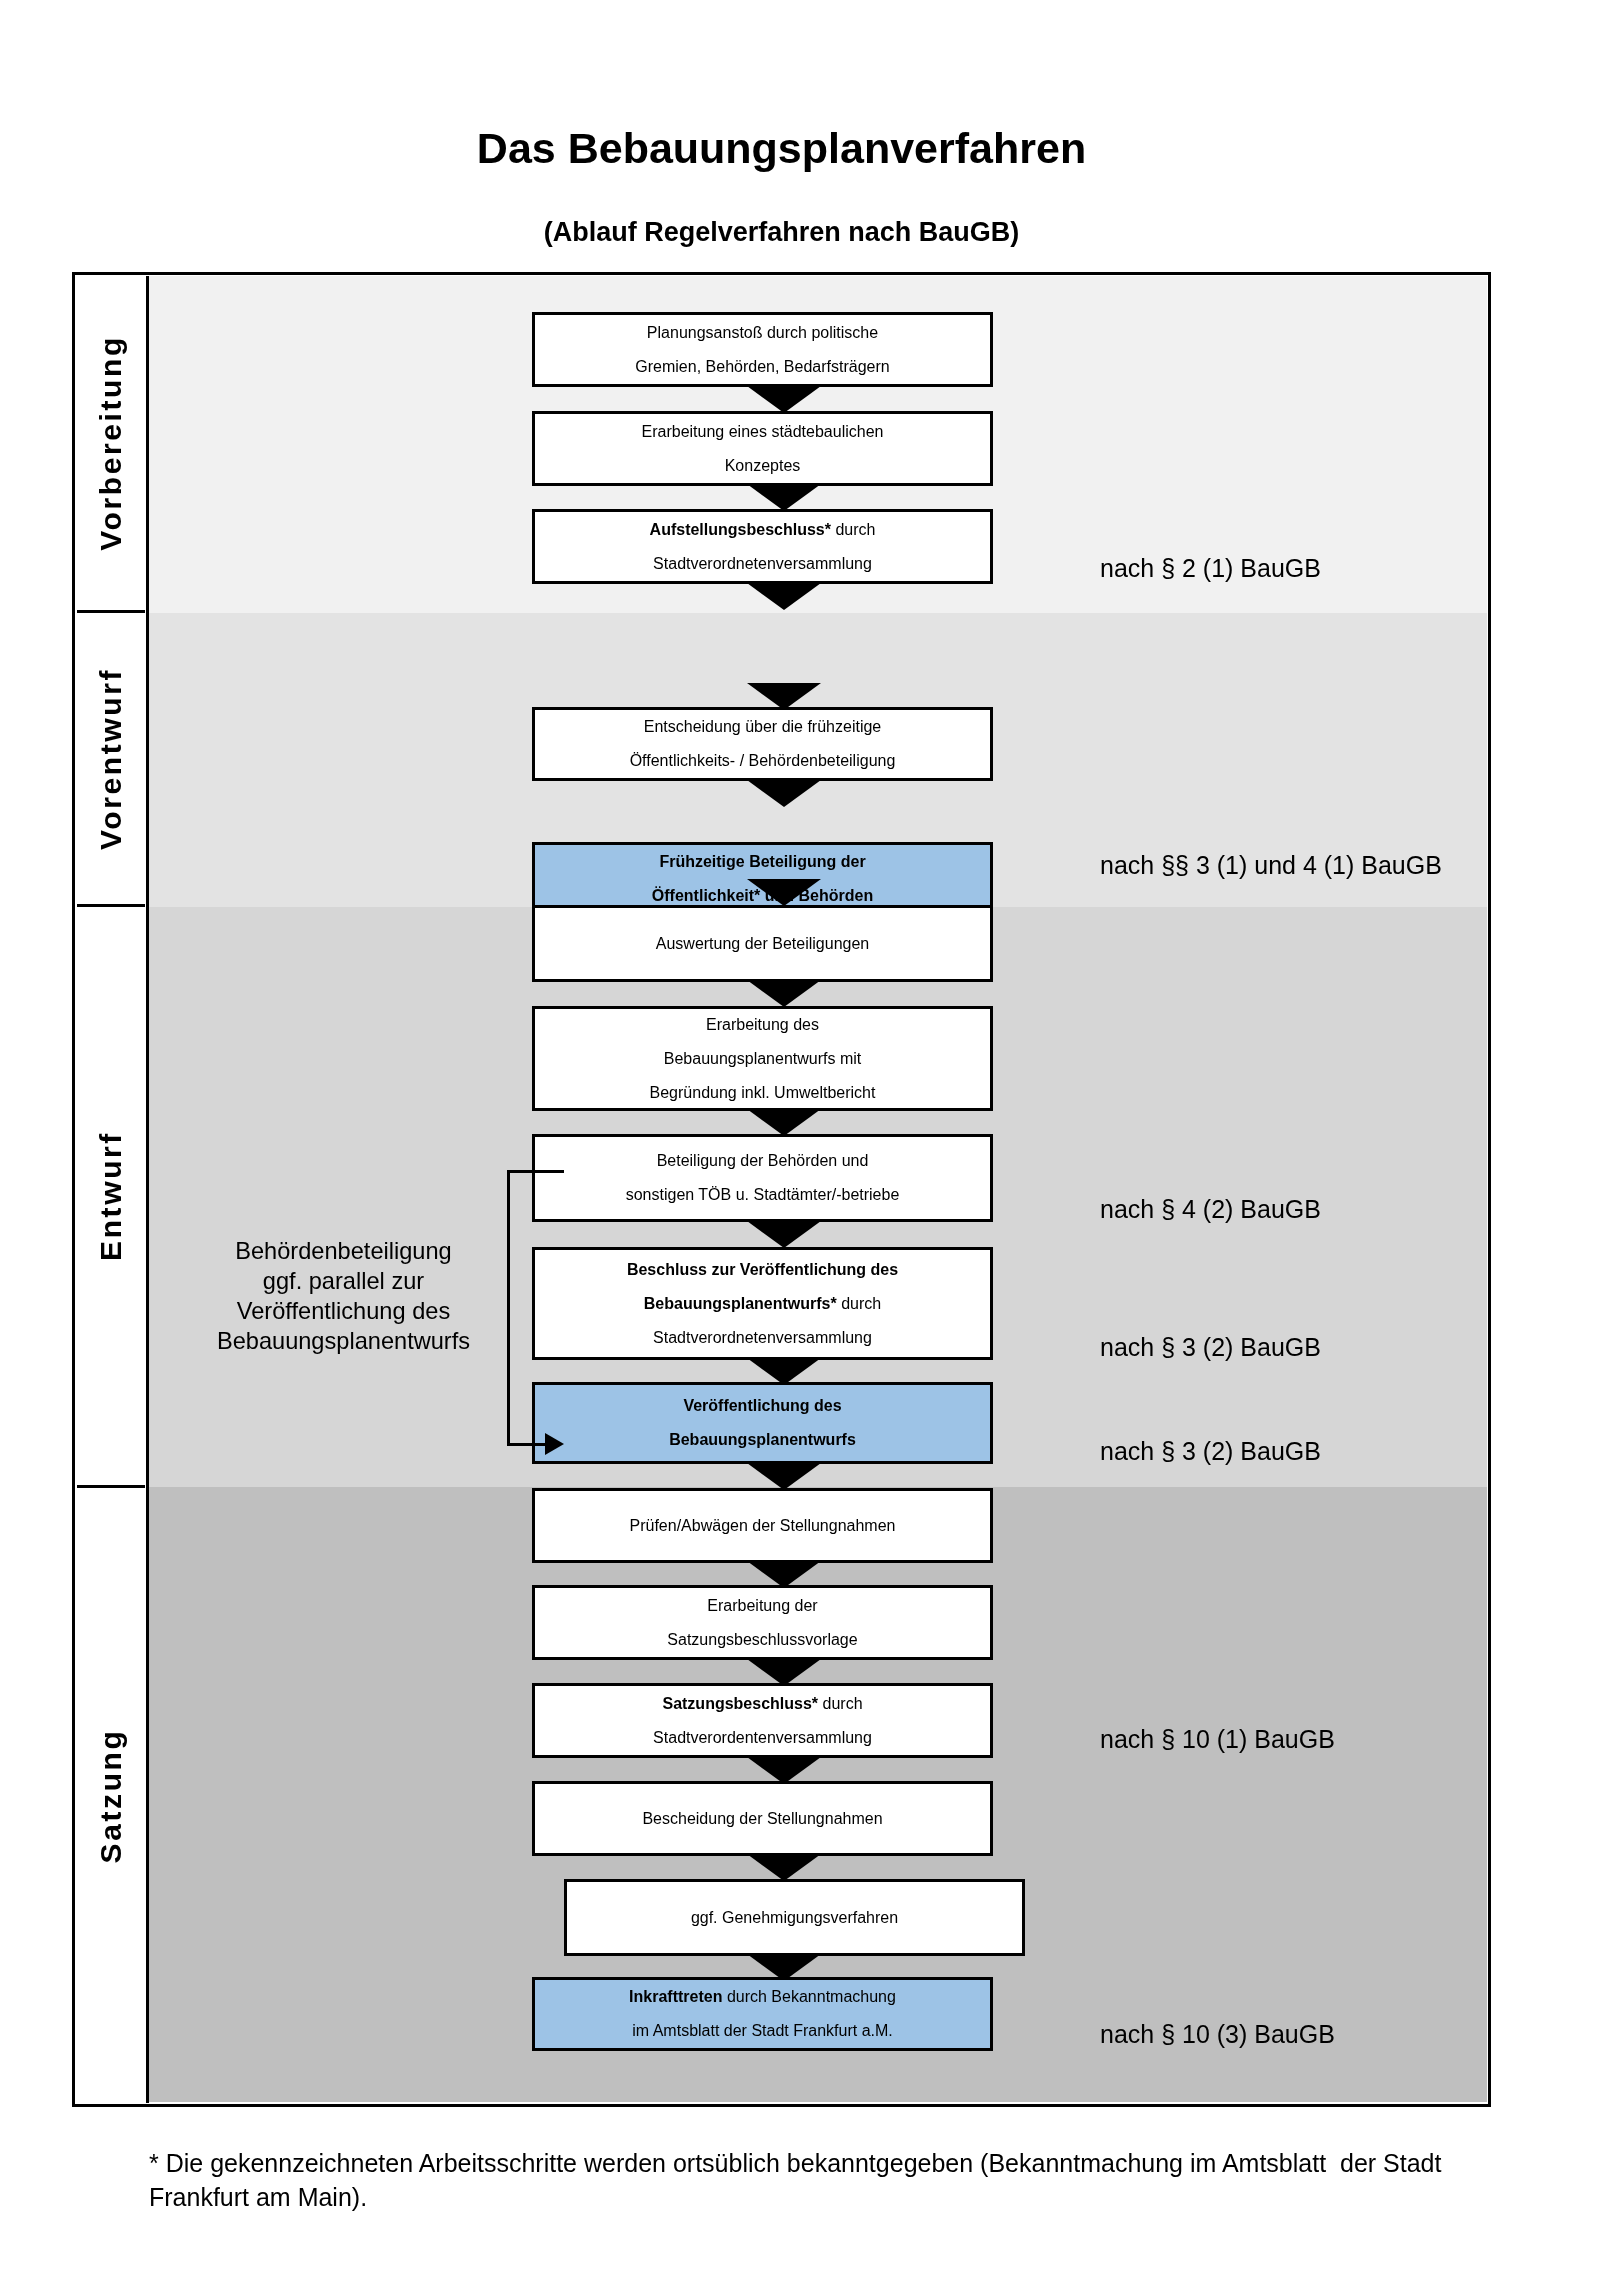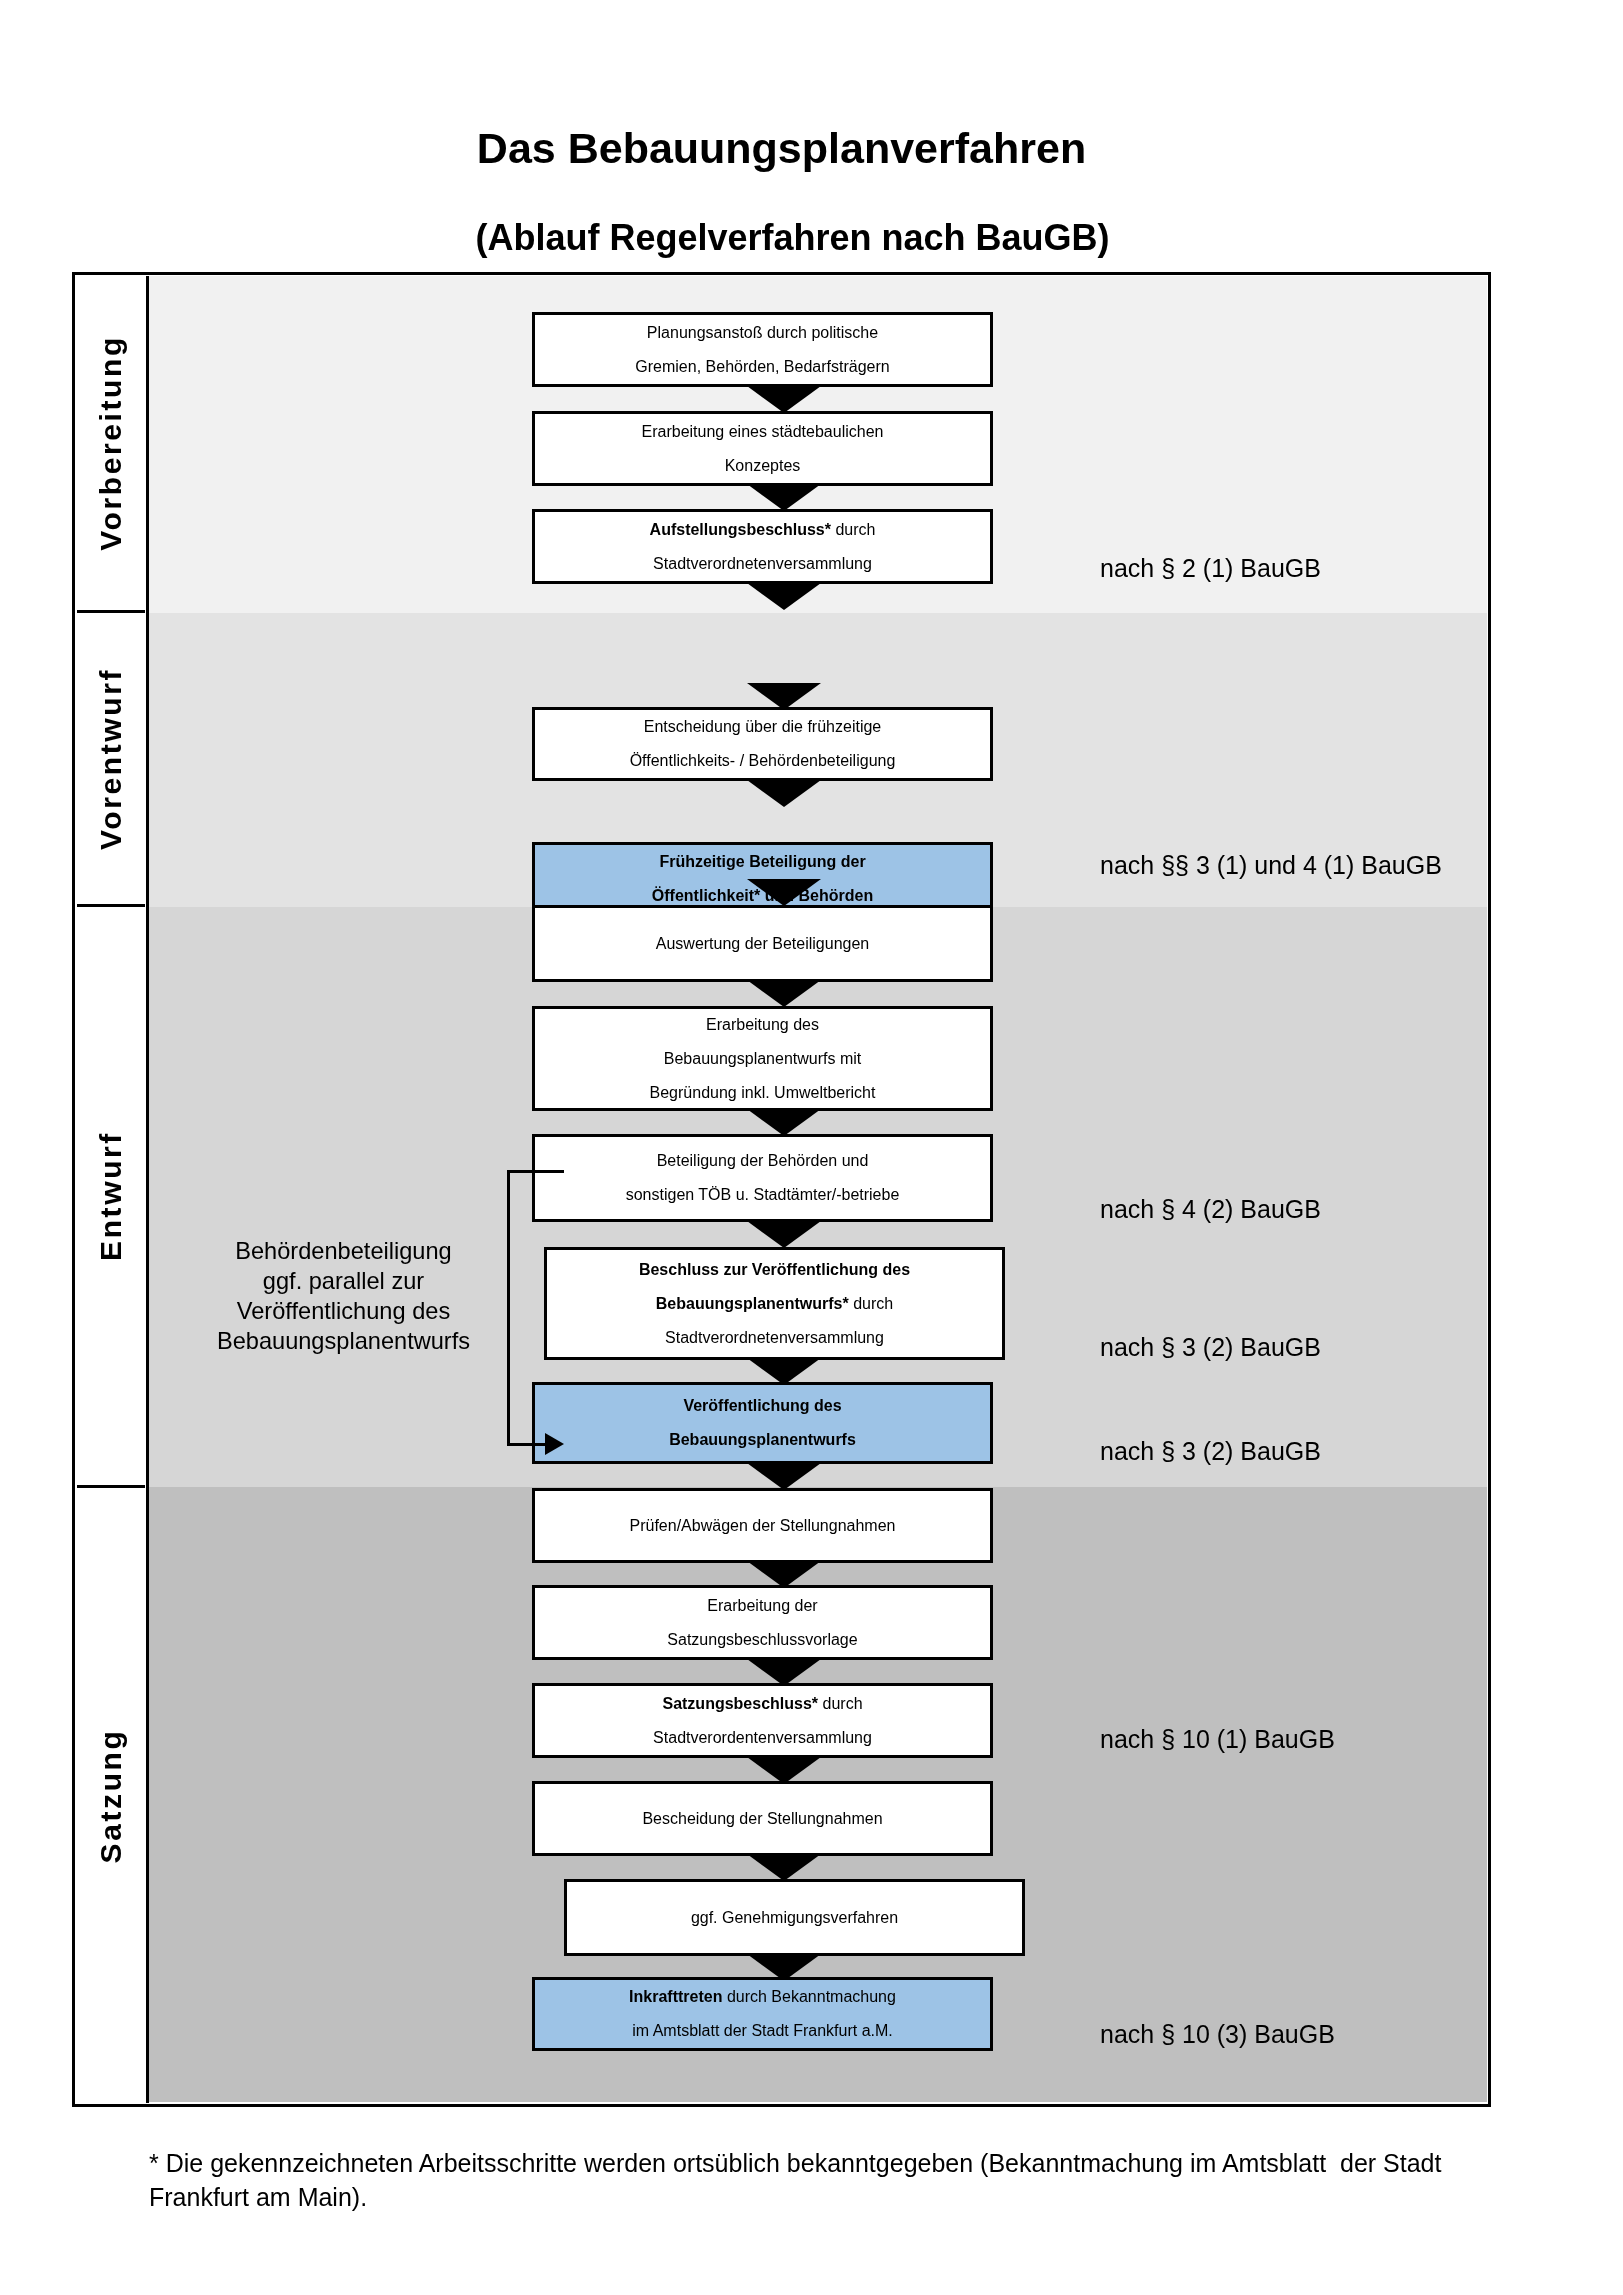--- a/index.html
+++ b/index.html
@@ -8,21 +8,21 @@
     width:1623px;
     height:2295px;
     background:#ffffff;
     font-family:"Liberation Sans","DejaVu Sans",sans-serif;
     color:#000;
     overflow:hidden;
   }
   .abs{position:absolute;}
   
   .title{left:72px;top:124px;width:1419px;text-align:center;font-size:43px;font-weight:bold;}
-  .subtitle{left:83px;top:217px;width:1419px;text-align:center;font-size:36px;font-weight:bold;}
+  .subtitle{left:72px;top:217px;width:1419px;text-align:center;font-size:27px;font-weight:bold;}
   
   .outer{left:72px;top:272px;width:1419px;height:1835px;border:3.9px solid #000;box-sizing:border-box;}
   
   .band{left:149px;width:1338px;}
   .band.b1{top:276px;height:337px;background:#f1f1f1;}
   .band.b2{top:613px;height:294px;background:#e3e3e3;}
   .band.b3{top:907px;height:581px;background:#d6d6d6;}
   .band.b4{top:1487px;height:615px;background:#bfbfbf;}
   
   .phase-col{left:77px;top:276px;width:72px;height:1827px;background:#ffffff;box-sizing:border-box;border-right:3.9px solid #000;}
@@ -41,21 +41,21 @@
   .box.allbold{font-weight:bold;}
   .bx1{top:312px;height:75px;}
   .bx2{top:411px;height:75px;}
   .bx3{top:509px;height:75px;}
   .bx4{top:609px;height:75px;}
   .bx5{top:707px;height:74px;}
   .bx6{top:806px;height:74px;margin-top:36px;}
   .bx7{top:905px;height:77px;}
   .bx8{top:1006px;height:105px;}
   .bx9{top:1134px;height:88px;}
-  .bx10{top:1247px;height:113px;margin-left:12px;}
+  .bx10{top:1247px;height:113px;}
   .bx11{top:1382px;height:82px;}
   .bx12{top:1488px;height:75px;}
   .bx13{top:1585px;height:75px;}
   .bx14{top:1683px;height:75px;}
   .bx15{top:1781px;height:75px;}
   .bx16{top:1879px;height:77px;margin-left:32px;}
   .bx17{top:1977px;height:74px;}
   
   .arr{left:747px;width:0;height:0;border-left:37px solid transparent;border-right:37px solid transparent;border-top:27.5px solid #000;}
   

